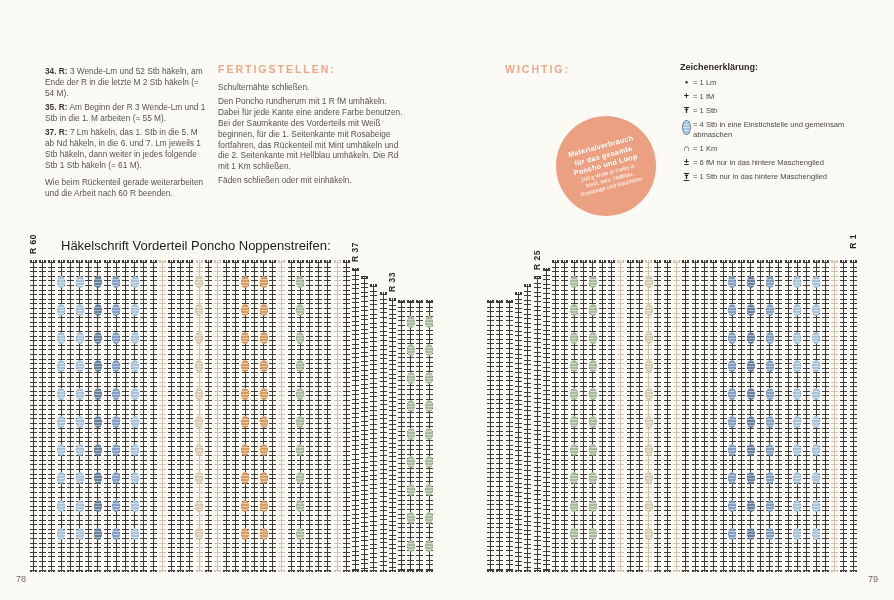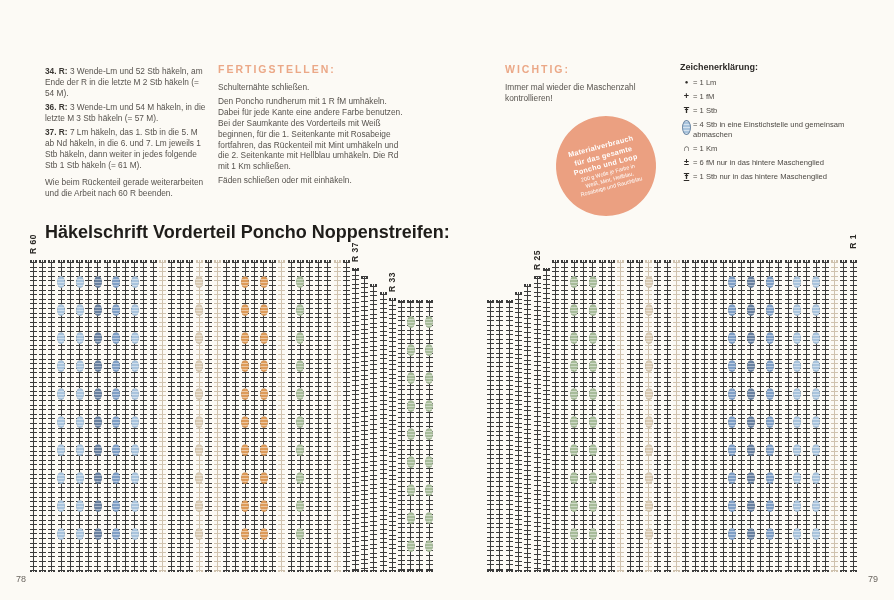--- a/index.html
+++ b/index.html
@@ -26,21 +26,21 @@
   .legend h3{margin:0 0 5px 0;font-size:9px;color:#2e2b28;}
   .lrow{display:flex;align-items:flex-start;margin-bottom:4.5px;}
   .lsym{width:13px;flex:0 0 13px;text-align:center;font-weight:700;font-size:9px;color:#2e2b28;line-height:1;}
   .lsym.small-dot{font-size:6px;line-height:1.4;}
   .lsym.u{text-decoration:underline;}
   .ltext{flex:1;}
   .oval{display:inline-block;width:9px;height:15px;border-radius:50%;background:#a9c4dd;
         border:1px solid #6f8aa6;box-sizing:border-box;
         background-image:repeating-linear-gradient(to bottom,rgba(255,255,255,.5) 0 1px,transparent 1px 3px);}
   
-  .chart-title{position:absolute;left:45px;top:222px;margin:0;font-size:18px;font-weight:700;color:#1f1d1a;}
+  .chart-title{position:absolute;left:45px;top:222px;margin:16px;font-size:13px;font-weight:400;color:#1f1d1a;}
   
   .chart{position:absolute;top:246px;height:330px;}
   #chart-left{left:30px;width:413px;}
   #chart-right{left:487px;width:380px;}
   .ccol{position:absolute;width:7px;}
   .bobble{position:absolute;width:8px;height:12px;border-radius:50%;
           background-image:repeating-linear-gradient(to bottom,rgba(255,255,255,.45) 0 1px,transparent 1px 3px);
           box-shadow:inset 0 0 0 .5px rgba(0,0,0,.15);}
   .rlabel{position:absolute;writing-mode:vertical-rl;transform:rotate(180deg);
           font-weight:700;font-size:8.5px;letter-spacing:.5px;color:#2b2926;line-height:1;white-space:nowrap;}
@@ -49,35 +49,34 @@
   .pageno.left{left:16px;}
   .pageno.right{right:16px;}
 </style>
 </head>
 <body>
 
 <div class="page">
 
   <section class="instructions">
     <p><b>34. R:</b><span> 3 Wende-Lm und 52 Stb häkeln, am Ende der R in die letzte M 2 Stb häkeln (= 54 M).</span></p>
-    <p><b>36. R:</b><span> 3 Wende-Lm und 54 M häkeln, in die letzte M 3 Stb häkeln (= 57 M).</span></p>
+    <p><b>35. R:</b><span> Am Beginn der R 3 Wende-Lm und 1 Stb in die 1. M arbeiten (= 55 M).</span></p>
     <p><b>37. R:</b><span> 7 Lm häkeln, das 1. Stb in die 5. M ab Nd häkeln, in die 6. und 7. Lm jeweils 1 Stb häkeln, dann weiter in jedes folgende Stb 1 Stb häkeln (= 61 M).</span></p>
     <p class="last"><span>Wie beim Rückenteil gerade weiterarbeiten und die Arbeit nach 60 R beenden.</span></p>
   </section>
 
   <section class="finishing">
     <h3 class="accent-head">FERTIGSTELLEN:</h3>
     <p>Schulternähte schließen.</p>
     <p>Den Poncho rundherum mit 1 R fM umhäkeln. Dabei für jede Kante eine andere Farbe benutzen. Bei der Saumkante des Vorderteils mit Weiß beginnen, für die 1. Seitenkante mit Rosabeige fortfahren, das Rückenteil mit Mint umhäkeln und die 2. Seitenkante mit Hellblau umhäkeln. Die Rd mit 1 Km schließen.</p>
     <p>Fäden schließen oder mit einhäkeln.</p>
   </section>
 
   <section class="important">
     <h3 class="accent-head">WICHTIG:</h3>
-    <p>Immer mal wieder die Maschenzahl kontrollieren!</p>
   </section>
 
   <div class="badge" id="badge" style="background: rgb(235, 160, 129);">
     <span class="b-big">Materialverbrauch</span>
     <span class="b-big">für das gesamte</span>
     <span class="b-big">Poncho und Loop</span>
     <span class="b-small">200 g Wolle je Farbe in</span>
     <span class="b-small">Weiß, Mint, Hellblau,</span>
     <span class="b-small">Rosabeige und Rauchblau</span>
   </div>

